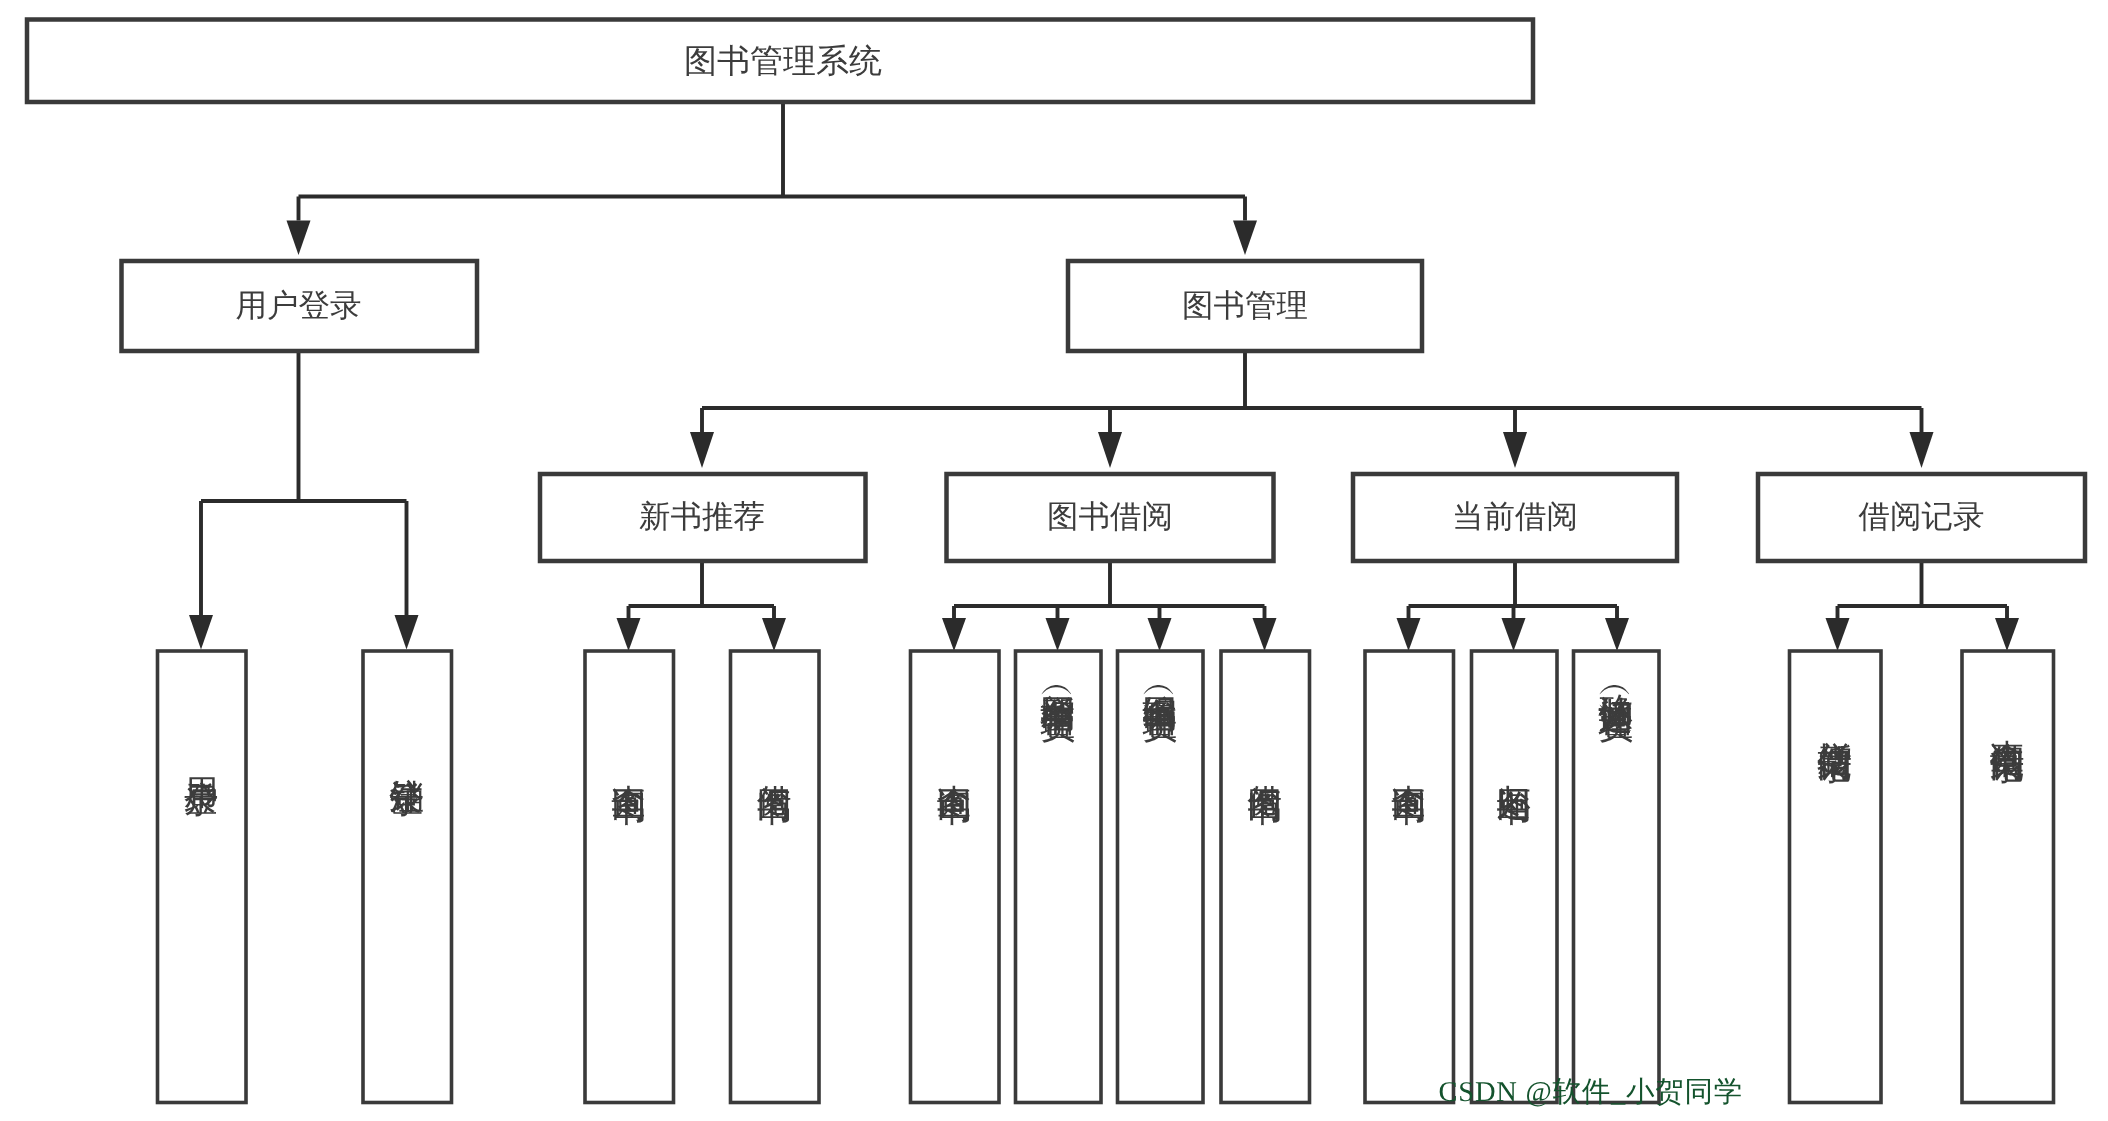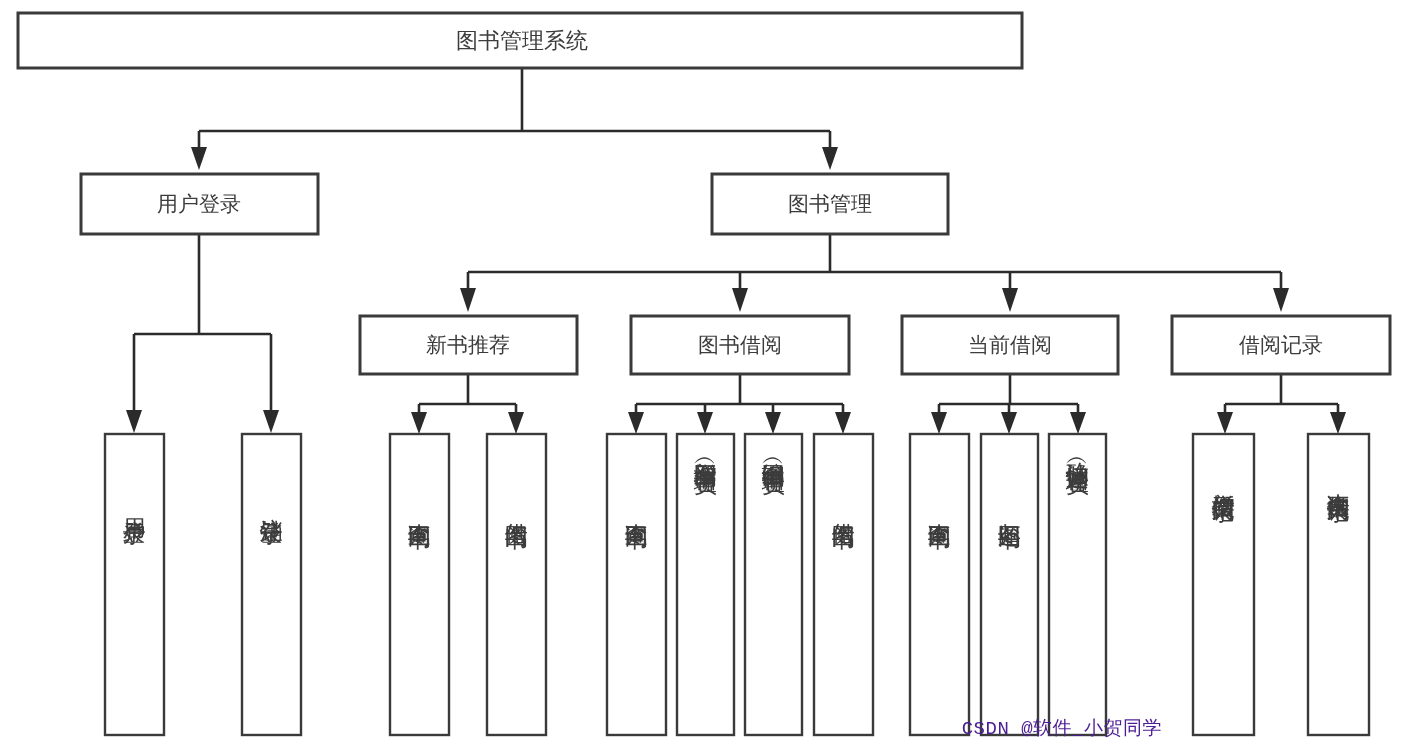--- a/index.html
+++ b/index.html
@@ -70,23 +70,23 @@
     font-size: 23px;
     line-height: 1.06;
     color: #3c3c3c;
     letter-spacing: 1.5px;
     white-space: nowrap;
   }
   .watermark {
     position: absolute;
     right: 8px;
     bottom: 6px;
-    font-family: Liberation Mono, monospace;
+    font-family: Liberation Serif, serif;
     font-size: 19px;
-    color: #4c1d95;
+    color: #14532d;
     letter-spacing: 0.5px;
     white-space: nowrap;
     user-select: none;
   }
 </style>
 </head>
 <body>
 
 <div id="diagram-root">
 

